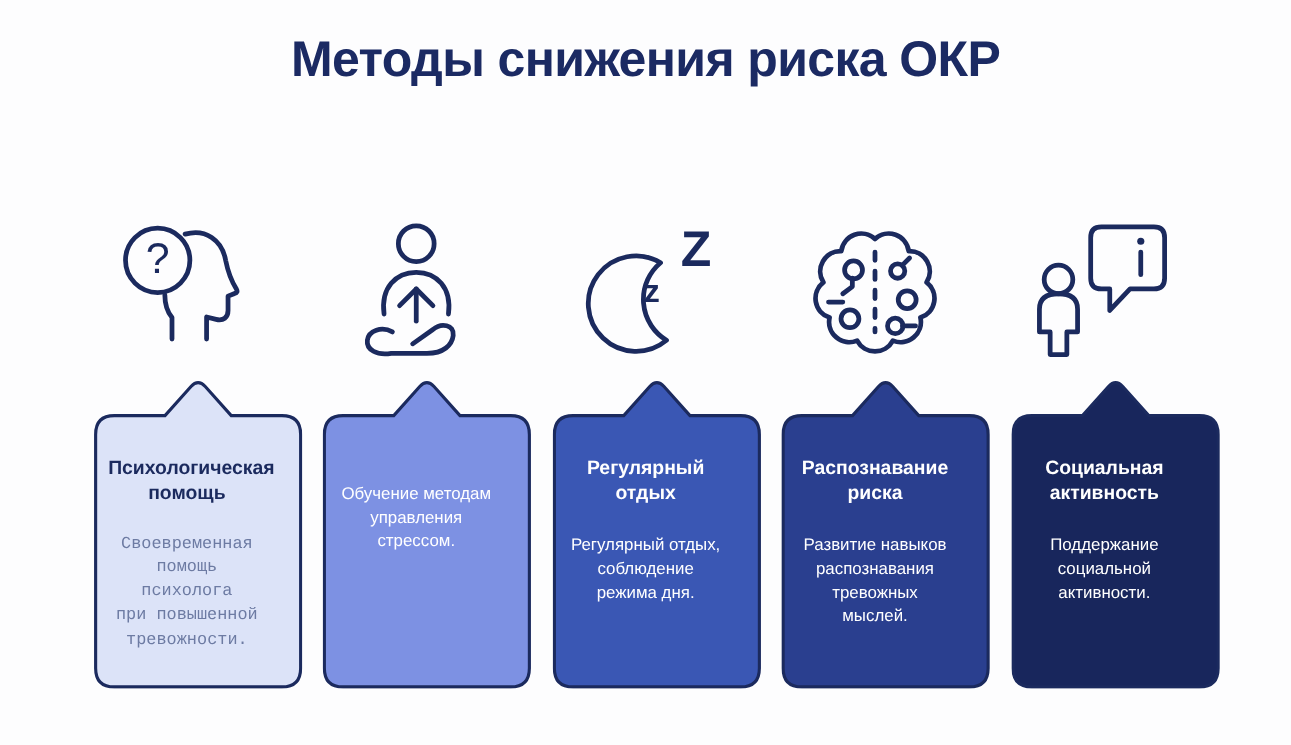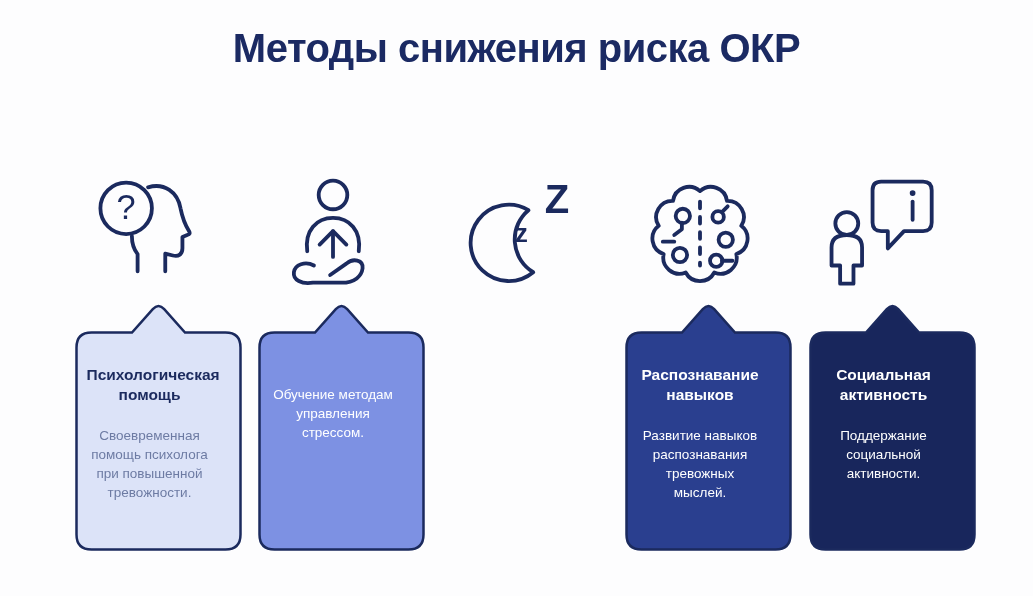--- a/index.html
+++ b/index.html
@@ -85,21 +85,21 @@
           </g>
         </svg>
       </div>
       <div class="method-card">
         <svg class="card-shape" width="167" height="250" viewBox="0 0 167 250">
           <path d="M 16.5 31.5 L 57 31.5 L 77.8 8.2 Q 83.5 2 89.2 8.2 L 110 31.5 L 150.5 31.5 Q 165.5 31.5 165.5 46.5 L 165.5 233.5 Q 165.5 248.5 150.5 248.5 L 16.5 248.5 Q 1.5 248.5 1.5 233.5 L 1.5 46.5 Q 1.5 31.5 16.5 31.5 Z" stroke-width="2.5" fill="#dce3f8" style="stroke: rgb(27, 42, 94);"></path>
         </svg>
         <div class="card-content">
           <div class="card-title" style="color: rgb(27, 42, 94);">Психологическая
 помощь</div>
-          <div class="card-desc" style="color: rgb(109, 123, 163);">Своевременная
+          <div class="card-desc" style="color: rgb(109, 123, 163); font-family: Liberation Mono, monospace;">Своевременная
 помощь психолога
 при повышенной
 тревожности.</div>
         </div>
       </div>
     </div>
 
     <div class="method-column">
       <div class="icon-box">
         <svg width="124" height="124" viewBox="0 0 130 130">
@@ -126,20 +126,32 @@
 
     <div class="method-column">
       <div class="icon-box">
         <svg width="124" height="124" viewBox="0 0 130 130">
           <g fill="none" stroke-width="4" stroke-linecap="round" stroke-linejoin="round" style="stroke: rgb(27, 42, 94);">
             <path d="M 77 39 A 40 40 0 1 0 82 104 A 40 40 0 0 1 77 39 Z"></path>
             <text x="63" y="72" font-size="27" font-weight="bold" stroke="none" style="fill: rgb(27, 42, 94);">z</text>
             <text x="94" y="42" font-size="42" font-weight="bold" stroke="none" style="fill: rgb(27, 42, 94);">Z</text>
           </g>
         </svg>
+      </div>
+      <div class="method-card">
+        <svg class="card-shape" width="167" height="250" viewBox="0 0 167 250">
+          <path d="M 16.5 31.5 L 57 31.5 L 77.8 8.2 Q 83.5 2 89.2 8.2 L 110 31.5 L 150.5 31.5 Q 165.5 31.5 165.5 46.5 L 165.5 233.5 Q 165.5 248.5 150.5 248.5 L 16.5 248.5 Q 1.5 248.5 1.5 233.5 L 1.5 46.5 Q 1.5 31.5 16.5 31.5 Z" stroke-width="2.5" fill="#3a57b4" style="stroke: rgb(27, 42, 94);"></path>
+        </svg>
+        <div class="card-content">
+          <div class="card-title" style="color: rgb(255, 255, 255);">Регулярный
+отдых</div>
+          <div class="card-desc" style="color: rgb(255, 255, 255);">Регулярный отдых,
+соблюдение
+режима дня.</div>
+        </div>
       </div>
     </div>
 
     <div class="method-column">
       <div class="icon-box">
         <svg width="124" height="124" viewBox="0 0 130 130">
           <g fill="none" stroke-width="4" stroke-linecap="round" stroke-linejoin="round" style="stroke: rgb(27, 42, 94);">
             <path d="M 65 19 A 17 17 0 0 1 93.3 29.3 A 17 17 0 0 1 108.3 55.4 A 17 17 0 0 1 103.1 85 A 17 17 0 0 1 80 104.3 A 17 17 0 0 1 50 104.3 A 17 17 0 0 1 26.9 85 A 17 17 0 0 1 21.7 55.4 A 17 17 0 0 1 36.7 29.3 A 17 17 0 0 1 65 19 Z"></path>
             <path d="M 65 30 L 65 97" stroke-dasharray="7 9"></path>
             <circle cx="47" cy="45" r="7.5"></circle>
@@ -153,21 +165,21 @@
             <path d="M 88 92 L 99 92"></path>
           </g>
         </svg>
       </div>
       <div class="method-card">
         <svg class="card-shape" width="167" height="250" viewBox="0 0 167 250">
           <path d="M 16.5 31.5 L 57 31.5 L 77.8 8.2 Q 83.5 2 89.2 8.2 L 110 31.5 L 150.5 31.5 Q 165.5 31.5 165.5 46.5 L 165.5 233.5 Q 165.5 248.5 150.5 248.5 L 16.5 248.5 Q 1.5 248.5 1.5 233.5 L 1.5 46.5 Q 1.5 31.5 16.5 31.5 Z" stroke-width="2.5" fill="#2a3f8f" style="stroke: rgb(27, 42, 94);"></path>
         </svg>
         <div class="card-content">
           <div class="card-title" style="color: rgb(255, 255, 255);">Распознавание
-навыков</div>
+риска</div>
           <div class="card-desc" style="color: rgb(255, 255, 255);">Развитие навыков
 распознавания
 тревожных
 мыслей.</div>
         </div>
       </div>
     </div>
 
     <div class="method-column">
       <div class="icon-box">

